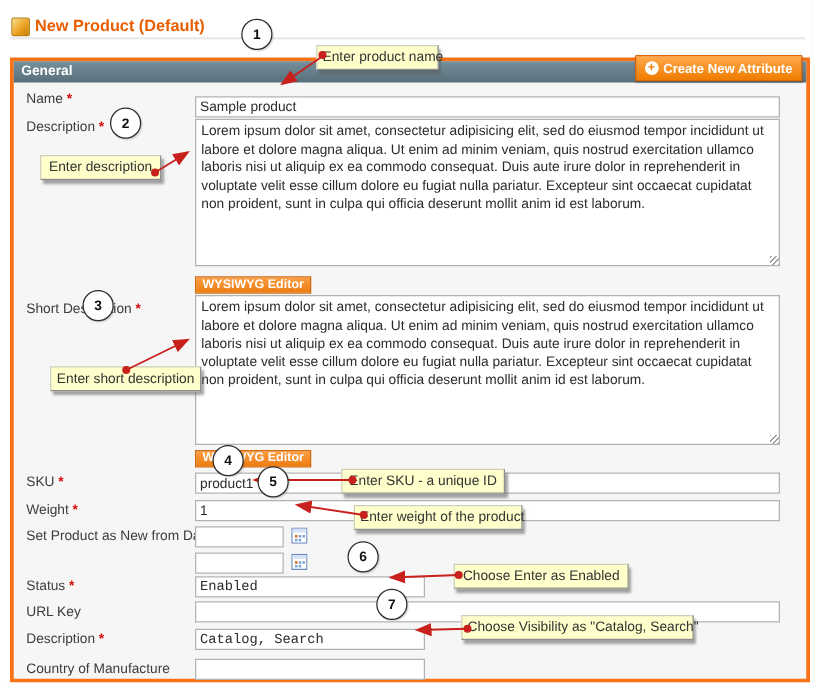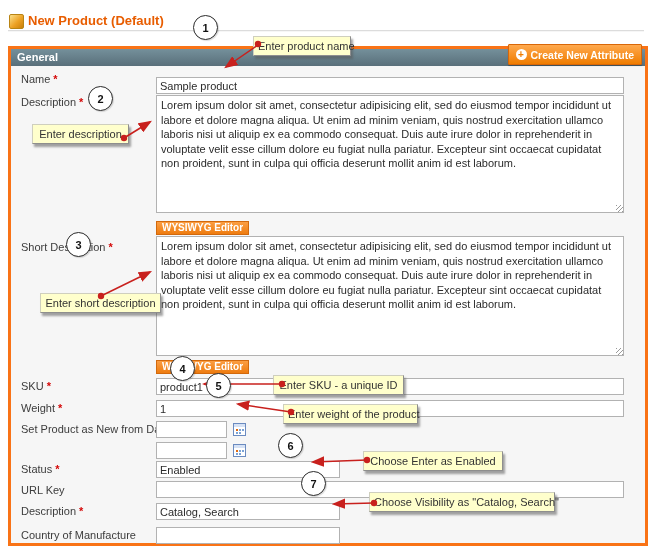--- a/index.html
+++ b/index.html
@@ -21,21 +21,21 @@
     color:#fff;font-size:10.5px;font-weight:bold;box-shadow:0 1px 1px rgba(0,0,0,.3);cursor:pointer;font-family:inherit;}
   .plus-icon{width:11px;height:11px;border-radius:50%;background:#fff;color:#ef7c00;
     font-size:10px;font-weight:bold;line-height:11px;text-align:center;}
 
   .label{position:absolute;left:10px;font-size:11px;color:#3c3c3c;white-space:nowrap;}
   .req{color:#d40707;font-weight:bold;margin-left:3px;}
   .input,.textarea{position:absolute;left:145px;background:#fff;border:1px solid #b2b2b2;
     font-size:11px;color:#2b2b2b;font-family:inherit;box-sizing:border-box;}
   .input{height:17px;padding:1px 3px;}
   .textarea{width:468px;padding:2px 4px;line-height:1.32;resize:none;overflow:hidden;}
-  .w-long{width:468px;} .w-mid{width:184px;} .w-date{width:71px;}
+  .w-long{width:468px;} .w-mid{width:184px;font-family:Liberation Mono, monospace;} .w-date{width:71px;}
   .resize-corner{position:absolute;width:7px;height:7px;
     background:repeating-linear-gradient(135deg,#9a9a9a 0 1px,transparent 1px 3px);z-index:2;}
   .wysiwyg-btn{position:absolute;left:145px;height:14px;line-height:12px;padding:0 5px;
     background:linear-gradient(#fb9e43,#ee7c10);border:1px solid #d2690d;color:#fff;
     font-size:10px;font-weight:bold;cursor:pointer;font-family:inherit;}
   .cal-icon{position:absolute;left:222px;cursor:pointer;}
 
   .callout{position:absolute;background:#ffffcc;border:1px solid #8e8e8e;border-top-color:#cfcfbe;border-left-color:#cfcfbe;
     box-shadow:2px 3px 2px rgba(90,90,90,.55);font-size:11px;color:#333;text-align:center;
     padding:3px 4px;box-sizing:border-box;z-index:5;white-space:nowrap;}

